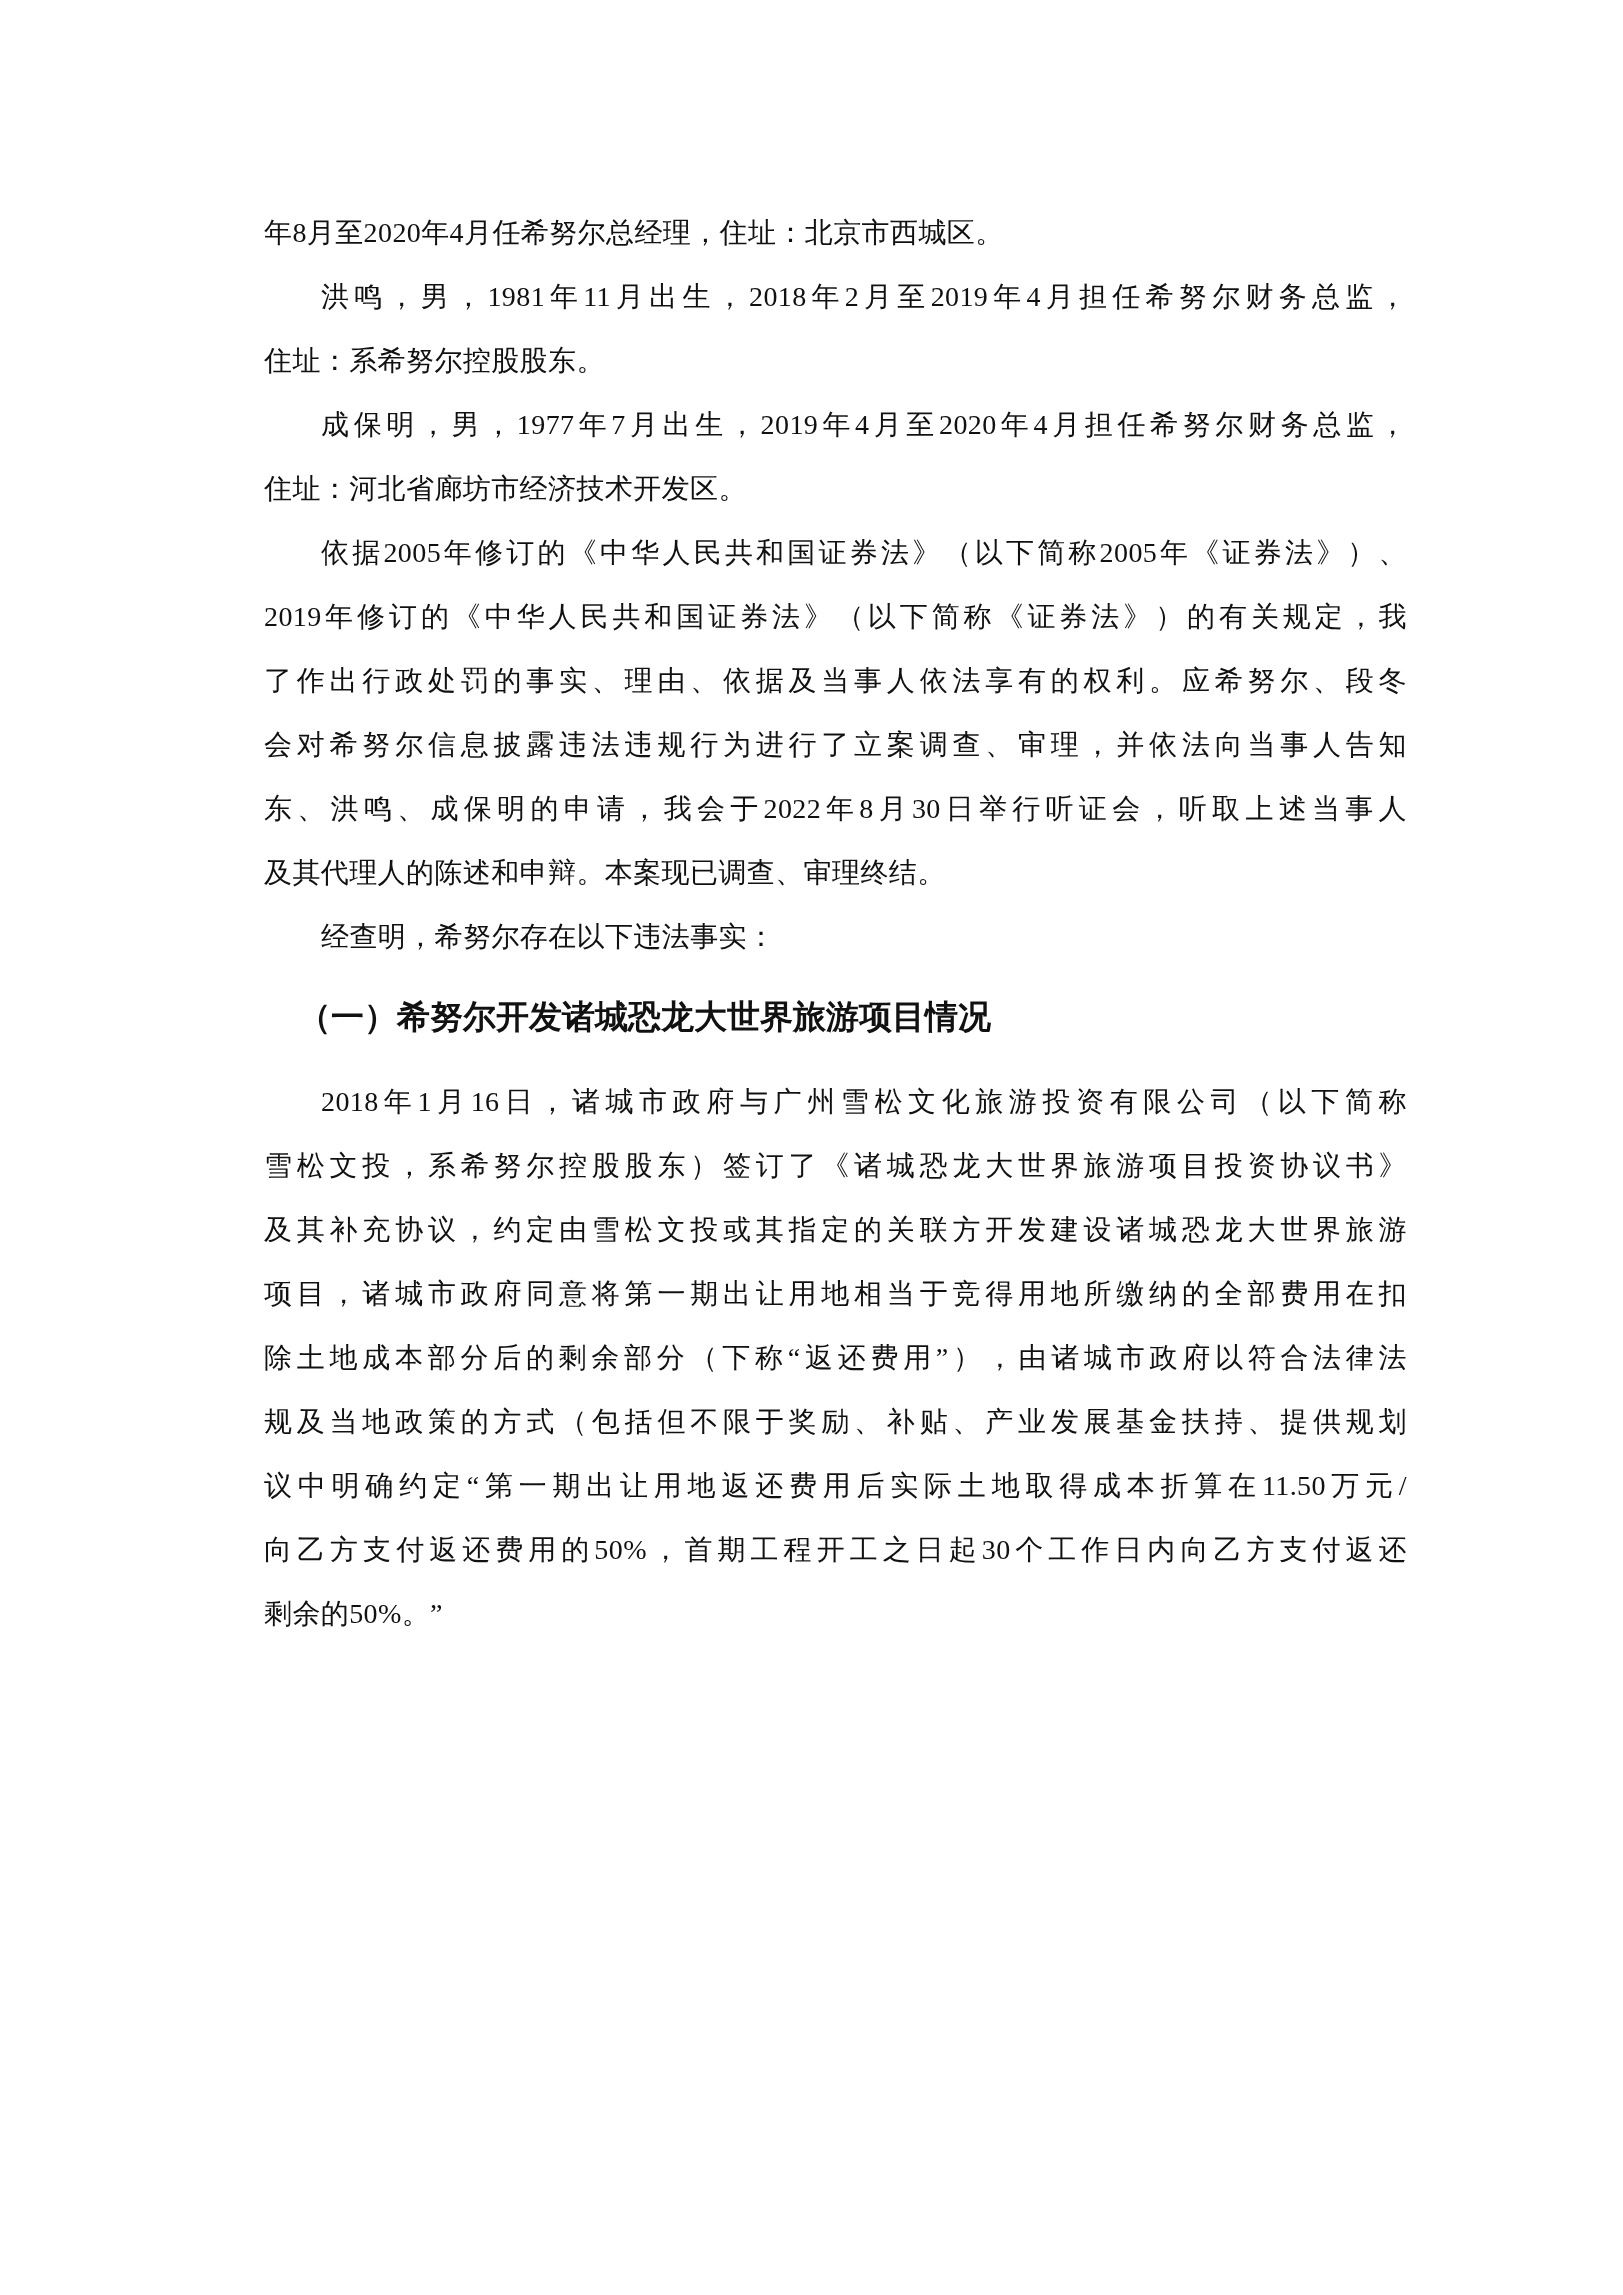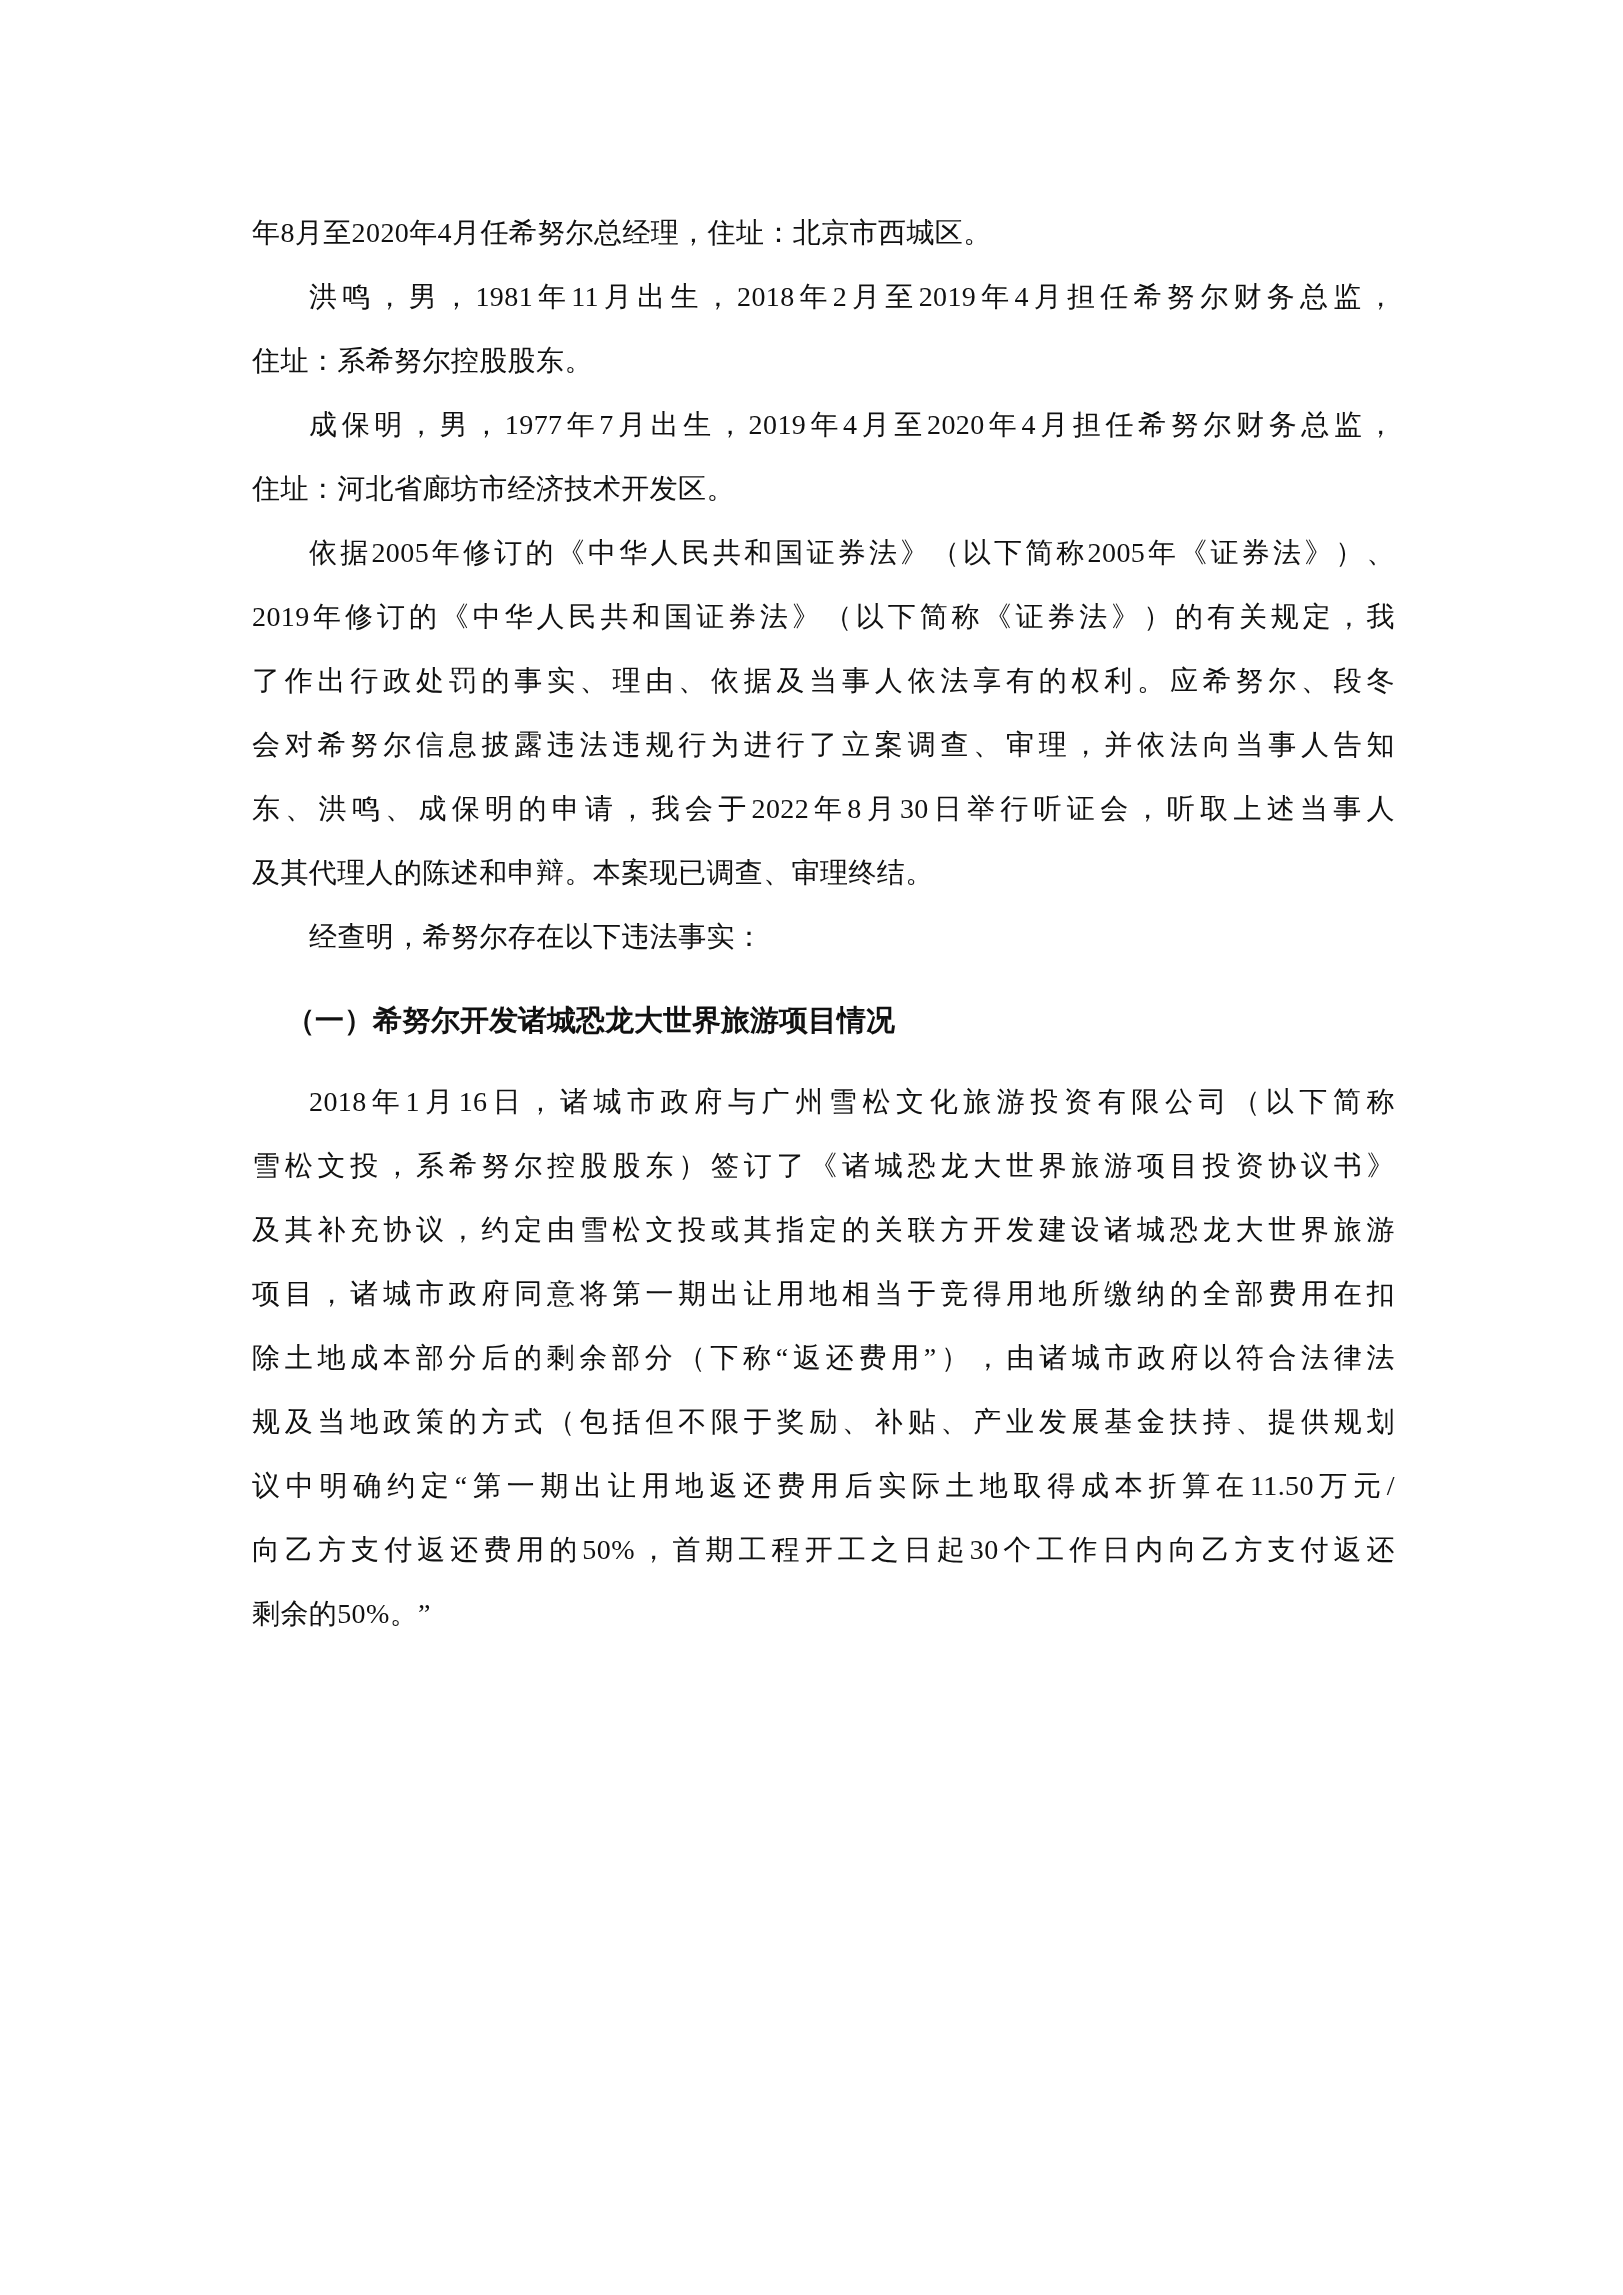--- a/index.html
+++ b/index.html
@@ -10,49 +10,49 @@
     body {
       width: 1623px;
       height: 2295px;
       position: relative;
       overflow: hidden;
       font-family: "Liberation Serif", "DejaVu Serif", serif;
       color: #111111;
     }
     .page {
       position: absolute;
-      left: 252px;
+      left: 264px;
       top: 201px;
       width: 1143px;
     }
     .line {
       font-size: 28px;
       line-height: 64px;
       height: 64px;
       white-space: nowrap;
       text-align: justify;
       text-align-last: justify;
       letter-spacing: 0.4px;
     }
     .line.last {
       text-align-last: left;
     }
     .line.indent {
       padding-left: 57px;
     }
     .heading {
-      font-size: 29px;
+      font-size: 33px;
       line-height: 64px;
       height: 64px;
       font-weight: bold;
       padding-left: 34px;
       margin-top: 18.6px;
       margin-bottom: 18.6px;
       white-space: nowrap;
-      font-family: Liberation Serif, serif;
+      font-family: Liberation Mono, monospace;
     }
   </style>
 </head>
 <body>
 
 <div class="page">
 
   <div>
     <div class="line last">年8月至2020年4月任希努尔总经理，住址：北京市西城区。</div>
   </div>

